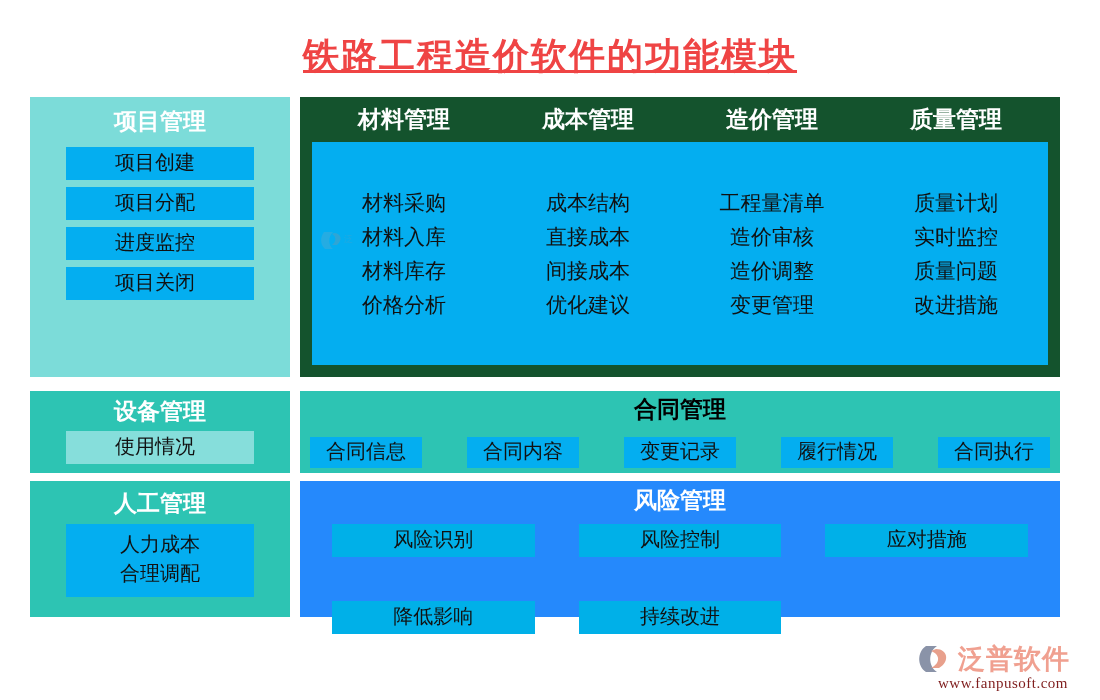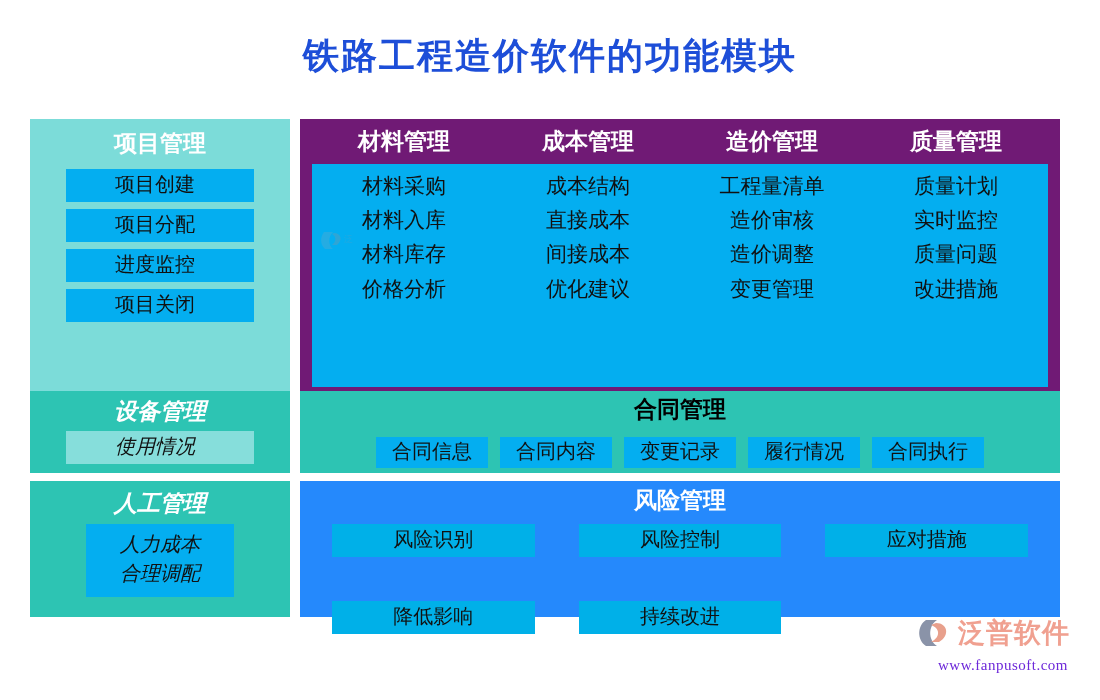--- a/index.html
+++ b/index.html
@@ -25,48 +25,49 @@
 
   
   .title {
     position: absolute;
     left: 0;
     top: 34px;
     width: 1100px;
     text-align: center;
     font-size: 36px;
     font-weight: bold;
-    color: #1d4ed8;
+    color: #ef4444;
     letter-spacing: 2px;
     line-height: 1.2;
+    text-decoration: underline;
   }
 
   
   .row {
     position: absolute;
     left: 30px;
     width: 1030px;
     display: flex;
     gap: 10px;
   }
-  #row-1 { top: 119px; height: 280px; }
+  #row-1 { top: 97px; height: 280px; }
   #row-2 { top: 391px; height: 82px; }
   #row-3 { top: 481px; height: 136px; }
 
   
   .side-panel {
     width: 260px;
     flex: 0 0 260px;
     box-sizing: border-box;
     display: flex;
     flex-direction: column;
     align-items: center;
   }
   .side-panel.teal-light { background: #7CDCD9; }
-  .side-panel.teal-mid   { background: #2DC4B3; font-style: italic; }
+  .side-panel.teal-mid   { background: #2DC4B3; }
 
   .panel-title {
     color: #ffffff;
     font-weight: bold;
     font-size: 23px;
     text-align: center;
     line-height: 1;
   }
   #row-1 .side-panel .panel-title { margin-top: 13px; margin-bottom: 14px; }
   #row-2 .side-panel .panel-title { margin-top: 9px;  margin-bottom: 8px; }
@@ -79,35 +80,35 @@
     color: #111111;
     font-size: 20px;
     text-align: center;
     padding: 4px 10px 6px 0;
     margin-bottom: 7px;
     line-height: 1.15;
   }
   .side-btn.pale { background: #86DEDB; }
 
   .stack-block {
-    width: 148px;
+    width: 188px;
     box-sizing: border-box;
     background: #04AEF0;
     color: #111111;
     font-size: 20px;
     text-align: center;
     padding: 6px 0 9px 0;
     line-height: 1.45;
   }
   .stack-block .line { display: block; }
 
   
   .main-panel {
     flex: 1 1 auto;
-    background: #701a75;
+    background: #14532d;
     box-sizing: border-box;
     display: flex;
     padding: 10px 12px 12px 12px;
     gap: 0;
   }
   .module-col {
     flex: 1 1 0;
     display: flex;
     flex-direction: column;
     min-width: 0;
@@ -119,21 +120,21 @@
     text-align: center;
     margin-bottom: 10px;
     line-height: 1.1;
     white-space: nowrap;
   }
   .module-card {
     background: #04AEF0;
     flex: 1 1 auto;
     display: flex;
     flex-direction: column;
-    justify-content: flex-start;
+    justify-content: center;
     align-items: center;
     gap: 11px;
     padding: 10px 16px;
     box-sizing: border-box;
   }
   .module-item {
     color: #111111;
     font-size: 21px;
     line-height: 1.1;
     white-space: nowrap;
@@ -151,21 +152,21 @@
   .contract-title {
     color: #000000;
     font-weight: bold;
     font-size: 23px;
     text-align: center;
     line-height: 1;
     margin-bottom: 4px;
   }
   .contract-btns {
     display: flex;
-    justify-content: center;
+    justify-content: space-between;
     align-items: center;
     gap: 12px;
     padding: 12px 4px;
   }
   .contract-btn {
     background: #04AEF0;
     color: #111111;
     font-size: 20px;
     padding: 3px 16px 5px 16px;
     white-space: nowrap;
@@ -215,44 +216,44 @@
     width: 58px;
     height: 26px;
     opacity: 0.22;
     pointer-events: none;
   }
 
   
   .footer-logo {
     position: absolute;
     right: 30px;
-    bottom: 26px;
+    bottom: 8px;
     display: flex;
     flex-direction: column;
     align-items: flex-end;
   }
   .logo-row {
     display: flex;
     align-items: center;
     gap: 6px;
   }
   .logo-mark { display: block; }
   .logo-text {
     color: #F0A090;
     font-size: 27px;
     font-weight: bold;
     letter-spacing: 1px;
     line-height: 1;
   }
   .logo-url {
-    color: #6d28d9;
+    color: #7f1d1d;
     font-family: "Liberation Serif", "DejaVu Serif", serif;
     font-size: 15px;
     letter-spacing: 0.5px;
-    margin-top: 8px;
+    margin-top: 0;
     margin-right: 2px;
   }
 </style>
 </head>
 <body>
 
 <div class="page">
 
   <div class="title">铁路工程造价软件的功能模块</div>
 

